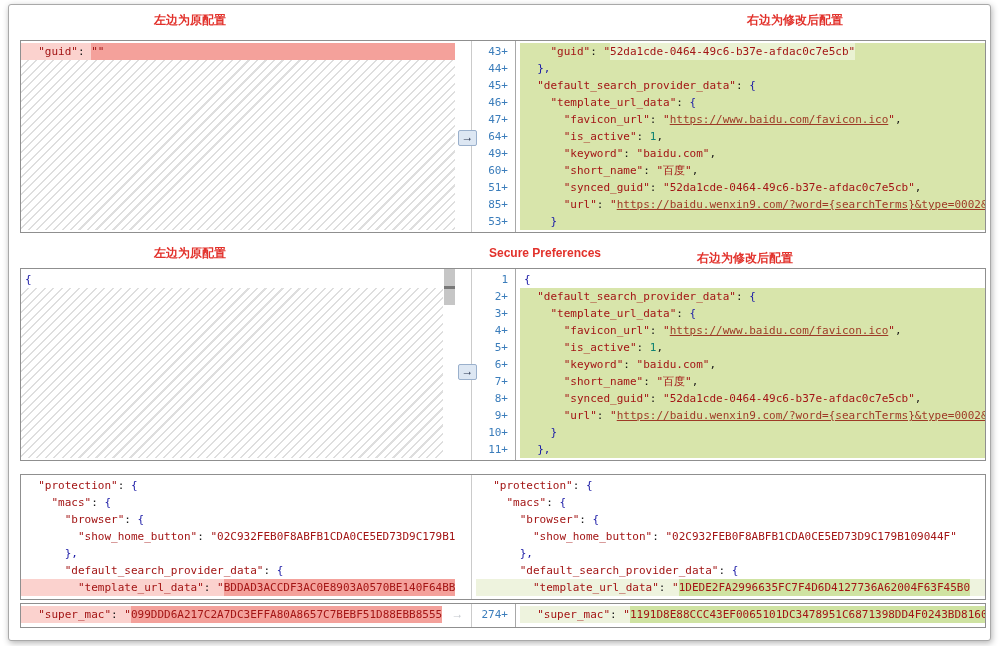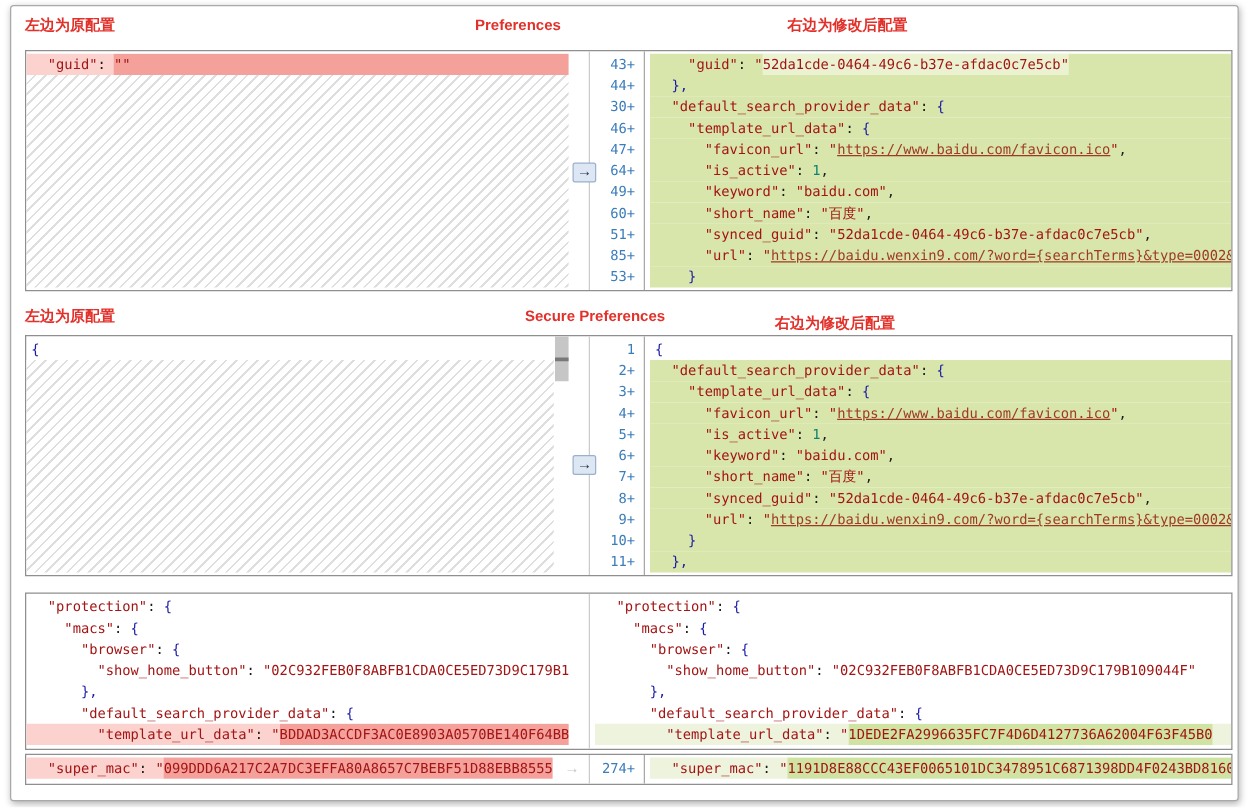--- a/index.html
+++ b/index.html
@@ -2,21 +2,21 @@
 <html><head>
 <meta charset="utf-8">
 <style>
   html,body{margin:0;padding:0;background:#fff;}
   .page{position:relative;width:1000px;height:646px;background:#fff;overflow:hidden;
         font-family:"Liberation Sans",sans-serif;}
   .frame{position:absolute;left:8px;top:4px;width:981px;height:635px;
          border:1px solid #a9a9a9;border-radius:3px;background:#fff;
          box-shadow:1px 2px 6px rgba(0,0,0,0.30);}
   .hdr{position:absolute;height:16px;font-size:12px;font-weight:bold;color:#e2312b;
-       line-height:16px;white-space:nowrap;}
+       text-align:center;line-height:16px;white-space:nowrap;}
 
   .diff-box{position:absolute;left:20px;width:964px;border:1px solid #8f8f8f;
             background:#fff;display:flex;overflow:hidden;}
   .pane{box-sizing:border-box;padding-top:2px;padding-bottom:2px;overflow:hidden;}
   .pane-left{width:434px;position:relative;display:flex;flex-direction:column;}
   .gutter{width:16px;border-right:1px solid #cbcbcb;}
   .numcol{width:44px;border-right:1px solid #a8a8a8;box-sizing:border-box;
           padding-top:2px;text-align:right;}
   .pane-right{flex:1;display:flex;flex-direction:column;}
 
@@ -54,33 +54,32 @@
   .sb-thumb{position:absolute;right:0;top:0;width:11px;height:36px;background:#c6c6c6;z-index:2;}
   .sb-dash{position:absolute;right:0;top:17px;width:11px;height:3px;background:#787878;z-index:3;}
 </style>
 </head>
 <body>
 
 <div class="page">
   <div class="frame"></div>
 
   <div class="hdr" style="left:20px;top:12px;width:340px;">左边为原配置</div>
-  <div class="hdr" style="left:380px;top:12px;width:200px;">Preferences</div>
   <div class="hdr" style="left:630px;top:12px;width:330px;">右边为修改后配置</div>
 
   <div class="diff-box box1" style="top:40px;height:191px;">
     <div class="pane pane-left">
         <div class="crow del"><span class="s">  "guid"</span><span class="pl">: </span><span class="s ihl fill">""</span></div>
         <div class="hatch-fill"></div>
       </div>
     <div class="gutter"></div>
     <div class="numcol">
         <div class="numrow">43+</div>
         <div class="numrow">44+</div>
-        <div class="numrow">30+</div>
+        <div class="numrow">45+</div>
         <div class="numrow">46+</div>
         <div class="numrow">47+</div>
         <div class="numrow">64+</div>
         <div class="numrow">49+</div>
         <div class="numrow">60+</div>
         <div class="numrow">51+</div>
         <div class="numrow">85+</div>
         <div class="numrow">53+</div>
       </div>
     <div class="pane pane-right">

